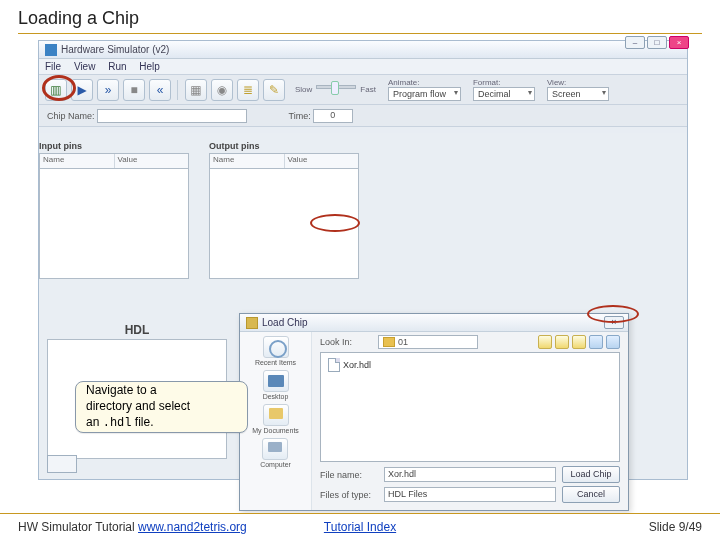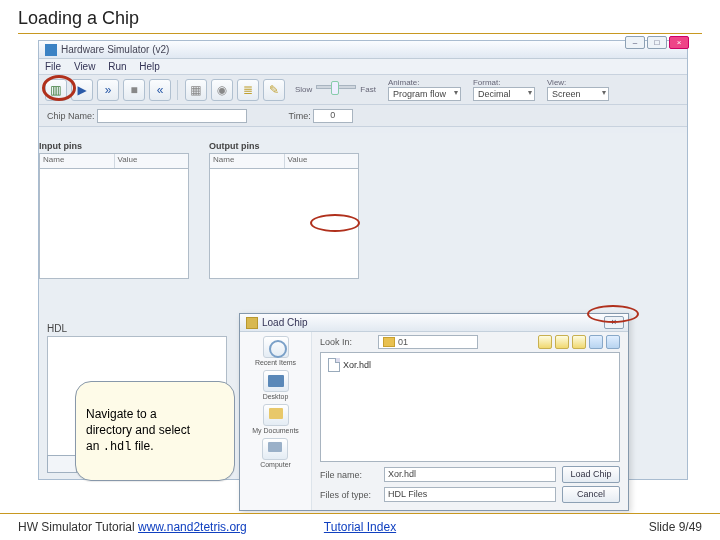--- a/index.html
+++ b/index.html
@@ -37,24 +37,24 @@
   
   .workspace { position:absolute; top:92px; left:0; right:0; bottom:0; background:#e9eef3; }
   .pins-row { display:flex; gap:20px; padding:6px 0 0; }
   .pins-panel { width:150px; }
   .pins-title { font-size:9px; color:#444; padding:2px 0; font-weight:bold; filter:blur(0.4px);}
   .pins-grid { border:1px solid #b0bcc8; background:#fff; height:16px; display:flex; }
   .pins-grid .col { flex:1; border-right:1px solid #d0d8e0; background:#f6f8fb; font-size:8px; padding:1px 3px; color:#666; filter:blur(0.4px);}
   .pins-body { border:1px solid #b0bcc8; border-top:none; background:#fff; height:110px; }
   
   .hdl-panel { position:absolute; left:8px; top:190px; width:180px; }
-  .hdl-panel .lbl { font-size:10px; color:#444; font-weight:normal; filter:blur(0.4px); }
+  .hdl-panel .lbl { font-size:12px; color:#444; font-weight:bold; filter:blur(0.4px);text-align:center; }
   .hdl-box { border:1px solid #b0bcc8; background:#fff; height:120px; margin-top:2px; }
   
-  .callout { position:absolute; left:36px; top:248px; background:#fefbe8; border:1px solid #8898aa; border-radius:16px; padding:24px 10px; font-size:12px; line-height:1.35; width:160px; z-index:5; box-shadow:0 1px 1px rgba(0,0,0,.08); }
+  .callout { position:absolute; left:36px; top:248px; background:#fefbe8; border:1px solid #8898aa; border-radius:8px; padding:0 10px; font-size:12px; line-height:1.35; width:173px; z-index:5; box-shadow:0 1px 1px rgba(0,0,0,.08); }
   .callout code { font-family:"Courier New",monospace; font-size:12px; }
   
   .status { position:absolute; left:8px; bottom:6px; width:30px; height:18px; border:1px solid #a0b0c0; background:#f2f5f9; }
   
   
   .dlg { position:absolute; left:200px; top:180px; width:390px; height:198px; border:1px solid #8498ac; background:#f1f3f6; box-shadow:2px 2px 6px rgba(0,0,0,.15); }
   .dlg-title { background:linear-gradient(#fbfcfe,#e2e9f1); height:18px; border-bottom:1px solid #c4d0dc; padding:2px 6px; display:flex; align-items:center; gap:4px; }
   .dlg-title .ico { width:12px;height:12px;background:#d8b850;border:1px solid #b89830;}
   .dlg-title .txt { font-size:10px; color:#335; filter:blur(0.4px);}
   .dlg-close { position:absolute; right:4px; top:2px; width:20px;height:13px;border:1px solid #8ca0b4;background:#eef3f8;border-radius:2px;text-align:center;font-size:9px;line-height:11px;color:#446;}

